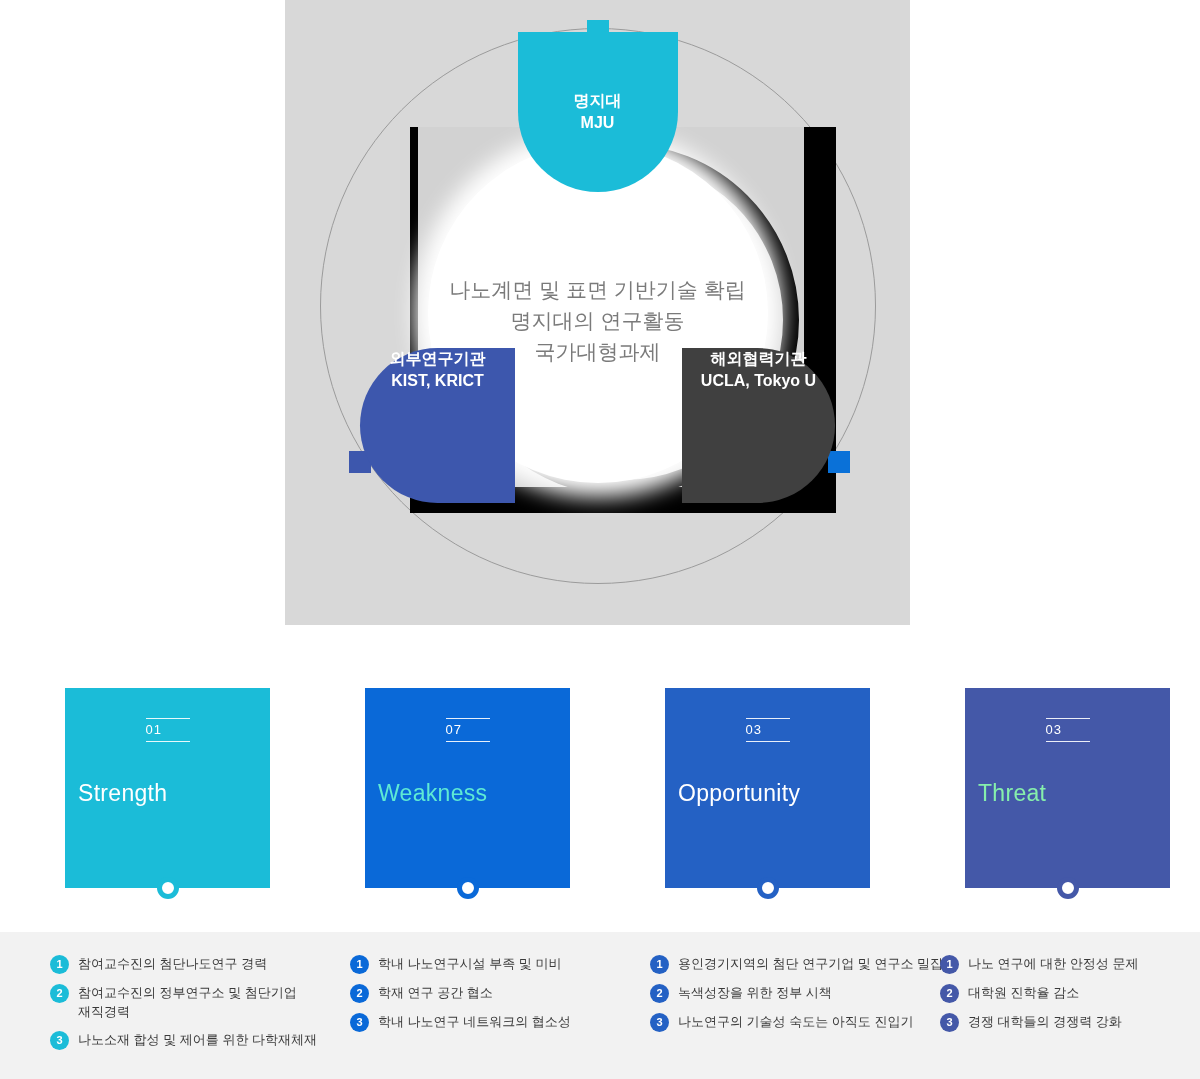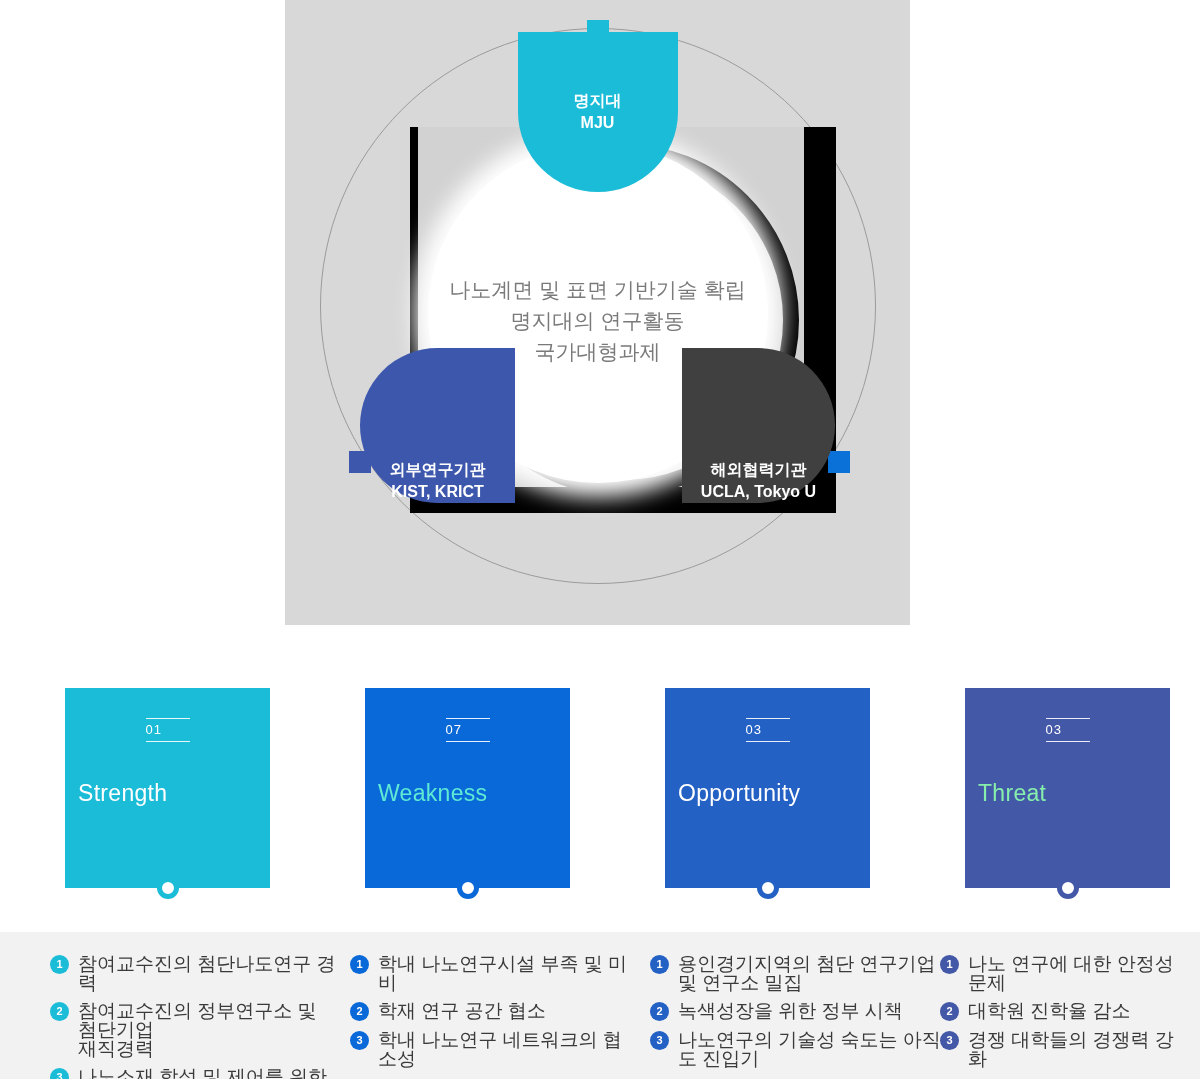--- a/index.html
+++ b/index.html
@@ -88,21 +88,21 @@
   
   .node {
     position: absolute;
     color: #ffffff;
     text-align: center;
     font-size: 16px;
     line-height: 22px;
     font-weight: bold;
     white-space: pre-line;
     display: flex;
-    align-items: flex-end;
+    align-items: flex-start;
     justify-content: center;
     padding-bottom: 10px;
   }
   #node-top {
     left: 50%; margin-left: -80px; top: 32px;
     width: 160px; height: 160px;
     background: #1bbcd8;
     border-radius: 0 0 80px 80px;
     align-items: flex-start;
     padding-top: 58px;
@@ -200,21 +200,21 @@
     border-radius: 50%;
     color: #ffffff;
     font-size: 11px;
     font-weight: bold;
     line-height: 19px;
     text-align: center;
     margin-right: 9px;
     margin-top: 1px;
   }
   .item-text {
-    font-size: 19px;
+    font-size: 13px;
     line-height: 19px;
     color: #3a3a3a;
     white-space: pre-line;
   }
 </style>
 </head>
 <body>
 
 <div id="page">
 

